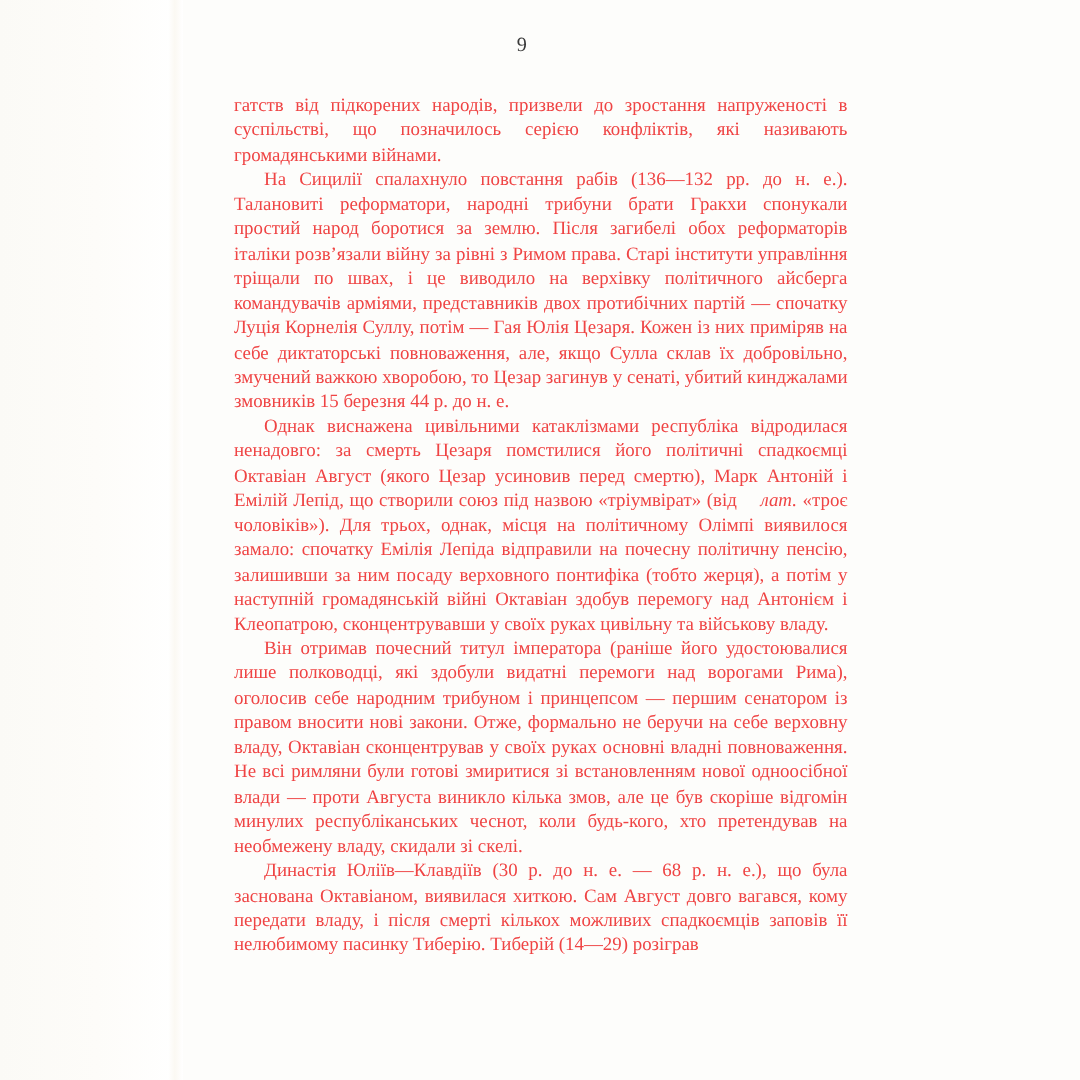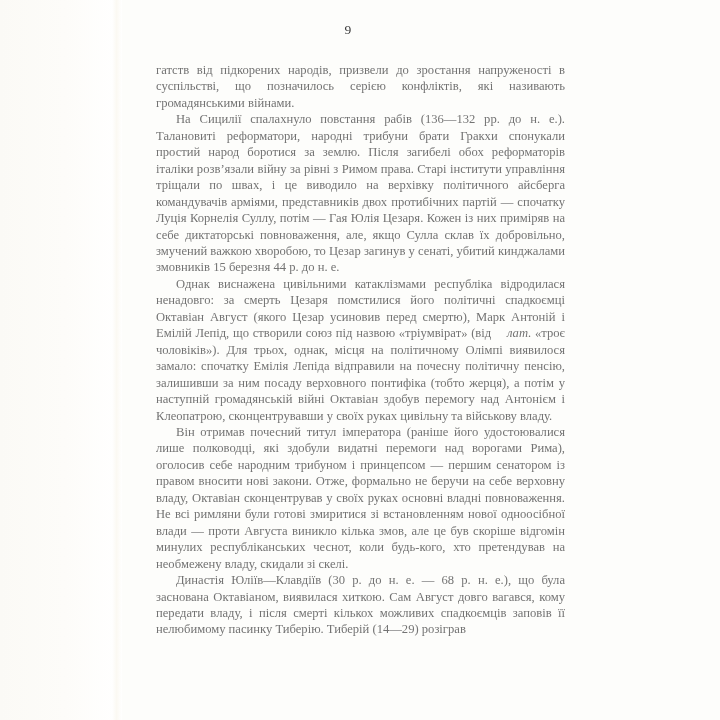--- a/index.html
+++ b/index.html
@@ -58,21 +58,21 @@
     transform: translateX(-12px);
   }
 
   .textblock {
     position: absolute;
     left: 156px;
     top: 62px;
     width: 409px;
     font-size: 12.6px;
     line-height: 16.45px;
-    color: #737373;
+    color: #ef4444;
     text-align: justify;
     text-justify: inter-word;
     -webkit-hyphens: none;
     hyphens: none;
   }
 
   .textblock p {
     margin: 0;
     text-indent: 20px;
     text-align: justify;

